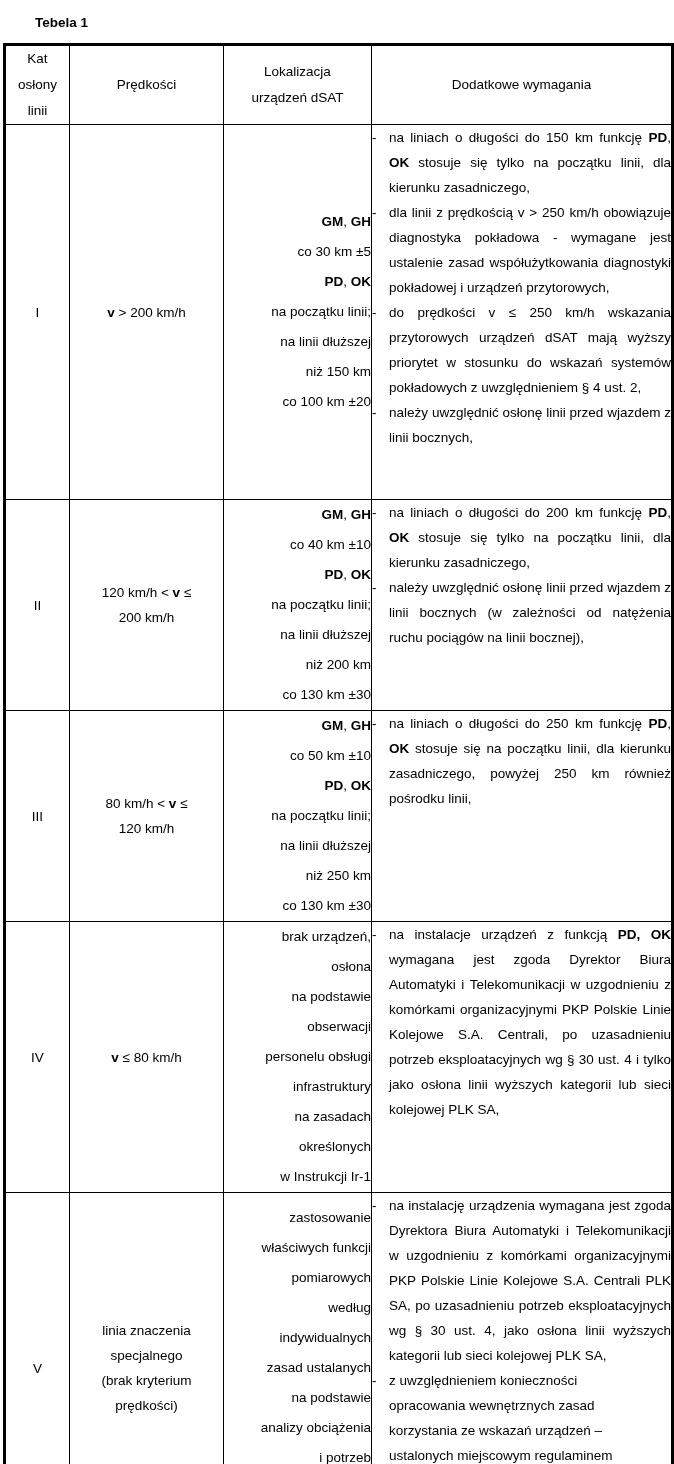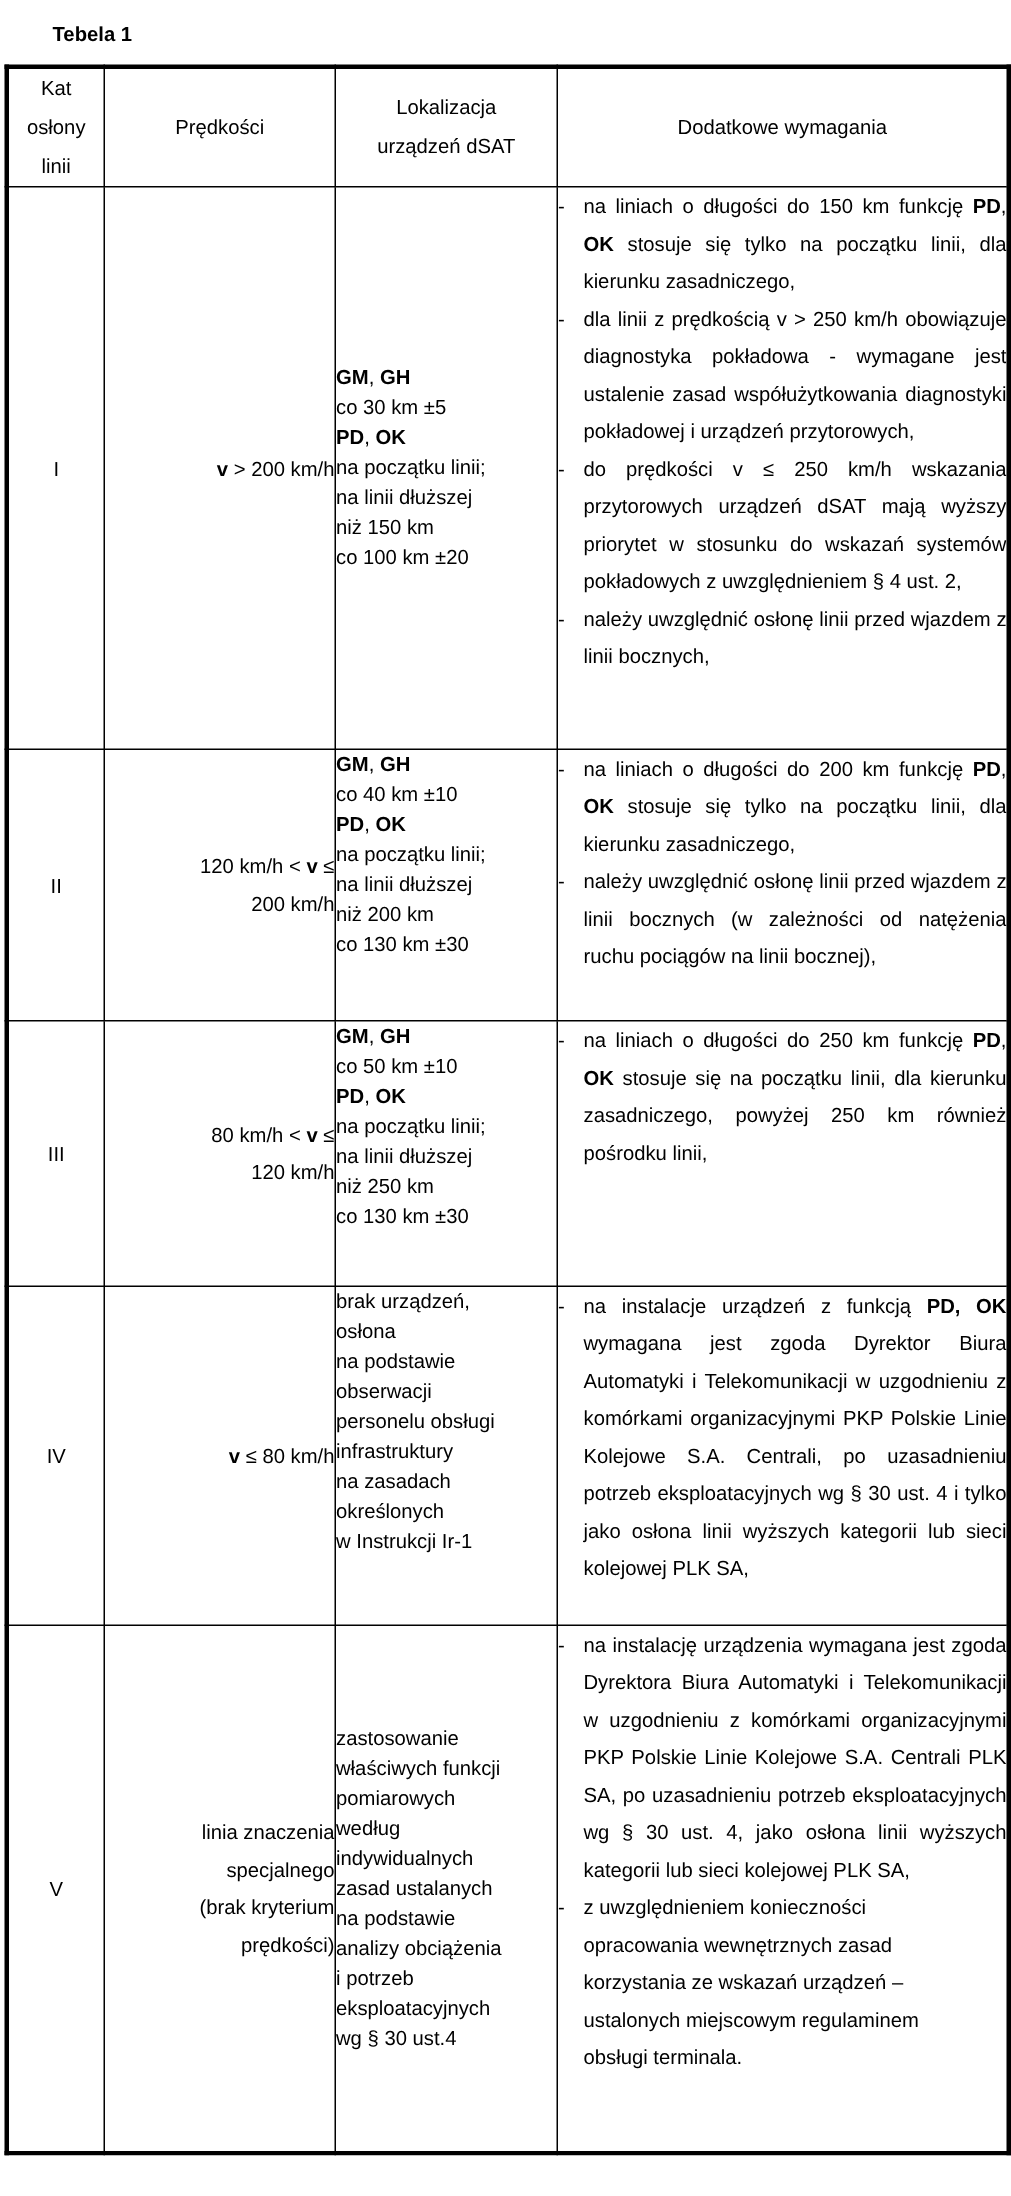--- a/index.html
+++ b/index.html
@@ -57,27 +57,27 @@
   tr.r-5 { height: 352px; }
 
   .c-kat {
     text-align: center;
     vertical-align: middle;
   }
   .c-pred {
     vertical-align: middle;
     padding: 0 4px 0 7px;
     line-height: 25px;
-    text-align: right;
+    text-align: center;
   }
   .c-lok {
     vertical-align: top;
     padding: 3px 4px 0 9px;
-    line-height: 20px;
-    text-align: left;
+    line-height: 30px;
+    text-align: right;
   }
   .c-lok.v-mid {
     vertical-align: middle;
     padding-top: 0;
   }
   .c-wym {
     vertical-align: top;
     padding: 1px 8px 0 10px;
     line-height: 25px;
   }

